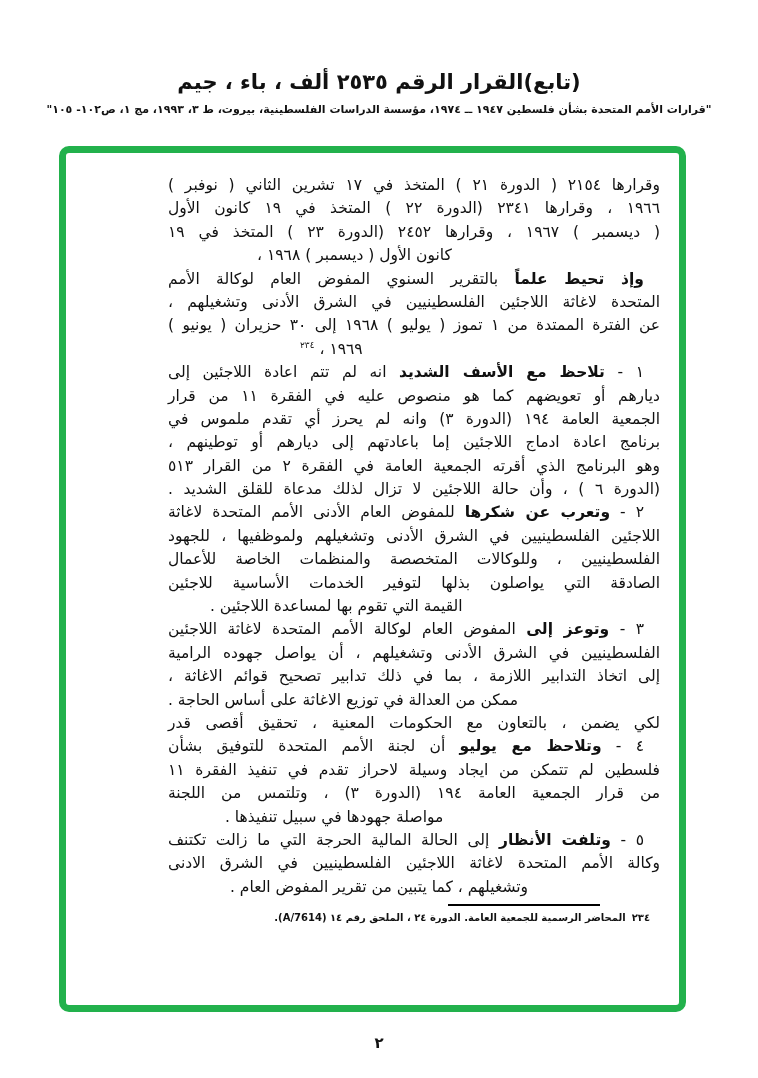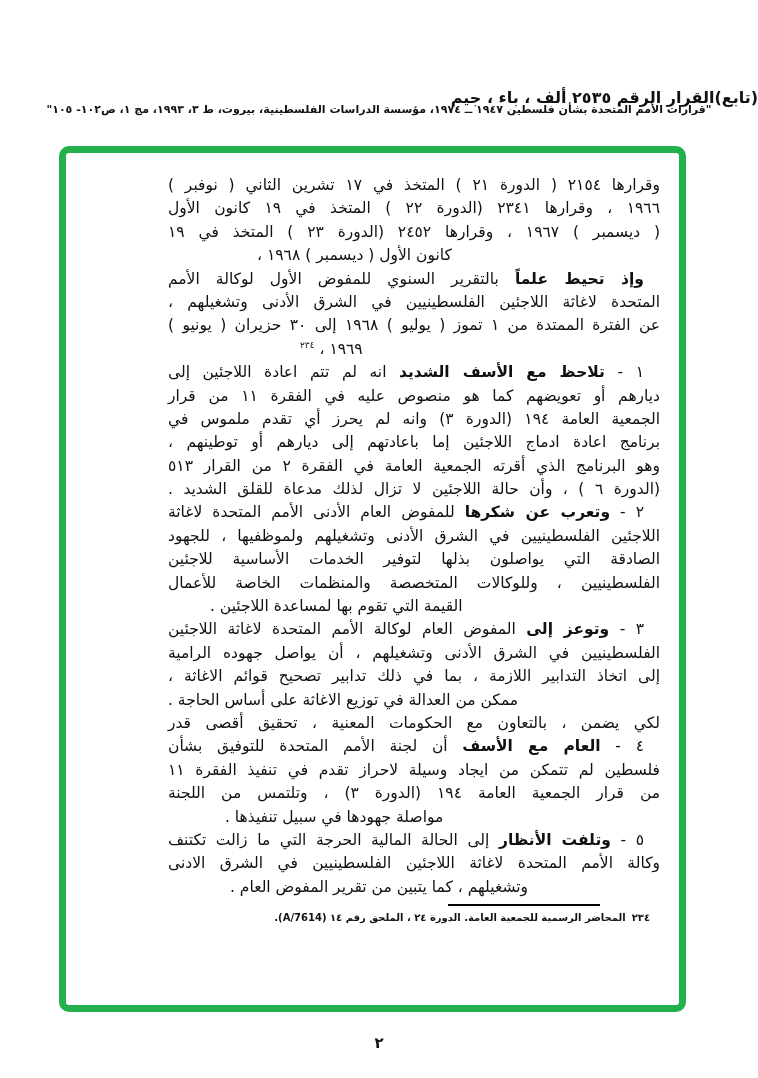--- a/index.html
+++ b/index.html
@@ -5,23 +5,23 @@
   html, body { margin: 0; padding: 0; }
   body {
     width: 758px; height: 1078px;
     background: #ffffff;
     position: relative;
     font-family: "DejaVu Sans", sans-serif;
     color: #111111;
     overflow: hidden;
   }
   .hdr1 {
-    position: absolute; top: 88px; left: 0; right: 0;
-    text-align: right; direction: rtl;
-    font-size: 16px; font-weight: bold; letter-spacing: 0.2px;
+    position: absolute; top: 70px; left: 0; right: 0;
+    text-align: center; direction: rtl;
+    font-size: 21px; font-weight: bold; letter-spacing: 0.2px;
   }
   .hdr2 {
     position: absolute; top: 103px; left: 0; right: 0;
     text-align: center; direction: rtl;
     font-size: 11px; font-weight: bold;
   }
   .frame {
     position: absolute; left: 59px; top: 146px;
     width: 627px; height: 866px;
     box-sizing: border-box;
@@ -73,53 +73,53 @@
   <div class="text-col">
 
     <div>
       <div class="ln">وقرارها ٢١٥٤ ( الدورة ٢١ ) المتخذ في ١٧ تشرين الثاني ( نوفبر )</div>
       <div class="ln">١٩٦٦ ، وقرارها ٢٣٤١ (الدورة ٢٢ ) المتخذ في ١٩ كانون الأول</div>
       <div class="ln">( ديسمبر ) ١٩٦٧ ، وقرارها ٢٤٥٢ (الدورة ٢٣ ) المتخذ في ١٩</div>
       <div class="ln short" style="padding-left:89px">كانون الأول ( ديسمبر ) ١٩٦٨ ،</div>
     </div>
 
     <div>
-      <div class="ln lead"><span class="b">وإذ تحيط علماً</span><span> بالتقرير السنوي للمفوض الأول لوكالة الأمم</span></div>
+      <div class="ln lead"><span class="b">وإذ تحيط علماً</span><span> بالتقرير السنوي المفوض العام لوكالة الأمم</span></div>
       <div class="ln">المتحدة لاغاثة اللاجئين الفلسطينيين في الشرق الأدنى وتشغيلهم ،</div>
       <div class="ln">عن الفترة الممتدة من ١ تموز ( يوليو ) ١٩٦٨ إلى ٣٠ حزيران ( يونيو )</div>
       <div class="ln short" style="padding-left:132px"><span>١٩٦٩ ، </span><sup class="fnref">٢٣٤</sup></div>
     </div>
 
     <div>
       <div class="ln lead"><span>١ - </span><span class="b">تلاحظ مع الأسف الشديد</span><span> انه لم تتم اعادة اللاجئين إلى</span></div>
       <div class="ln">ديارهم أو تعويضهم كما هو منصوص عليه في الفقرة ١١ من قرار</div>
       <div class="ln">الجمعية العامة ١٩٤ (الدورة ٣) وانه لم يحرز أي تقدم ملموس في</div>
       <div class="ln">برنامج اعادة ادماج اللاجئين إما باعادتهم إلى ديارهم أو توطينهم ،</div>
       <div class="ln">وهو البرنامج الذي أقرته الجمعية العامة في الفقرة ٢ من القرار ٥١٣</div>
       <div class="ln">(الدورة ٦ ) ، وأن حالة اللاجئين لا تزال لذلك مدعاة للقلق الشديد .</div>
     </div>
 
     <div>
       <div class="ln lead"><span>٢ - </span><span class="b">وتعرب عن شكرها</span><span> للمفوض العام الأدنى الأمم المتحدة لاغاثة</span></div>
       <div class="ln">اللاجئين الفلسطينيين في الشرق الأدنى وتشغيلهم ولموظفيها ، للجهود</div>
+      <div class="ln">الفلسطينيين ، وللوكالات المتخصصة والمنظمات الخاصة للأعمال</div>
       <div class="ln">الصادقة التي يواصلون بذلها لتوفير الخدمات الأساسية للاجئين</div>
-      <div class="ln">الفلسطينيين ، وللوكالات المتخصصة والمنظمات الخاصة للأعمال</div>
       <div class="ln short" style="padding-left:42px">القيمة التي تقوم بها لمساعدة اللاجئين .</div>
     </div>
 
     <div>
       <div class="ln lead"><span>٣ - </span><span class="b">وتوعز إلى</span><span> المفوض العام لوكالة الأمم المتحدة لاغاثة اللاجئين</span></div>
       <div class="ln">الفلسطينيين في الشرق الأدنى وتشغيلهم ، أن يواصل جهوده الرامية</div>
       <div class="ln">إلى اتخاذ التدابير اللازمة ، بما في ذلك تدابير تصحيح قوائم الاغاثة ،</div>
       <div class="ln short" style="padding-left:0px">ممكن من العدالة في توزيع الاغاثة على أساس الحاجة .</div>
       <div class="ln">لكي يضمن ، بالتعاون مع الحكومات المعنية ، تحقيق أقصى قدر</div>
     </div>
 
     <div>
-      <div class="ln lead"><span>٤ - </span><span class="b">العام مع الأسف</span><span> أن لجنة الأمم المتحدة للتوفيق بشأن</span></div>
+      <div class="ln lead"><span>٤ - </span><span class="b">وتلاحظ مع يوليو</span><span> أن لجنة الأمم المتحدة للتوفيق بشأن</span></div>
       <div class="ln">فلسطين لم تتمكن من ايجاد وسيلة لاحراز تقدم في تنفيذ الفقرة ١١</div>
       <div class="ln">من قرار الجمعية العامة ١٩٤ (الدورة ٣) ، وتلتمس من اللجنة</div>
       <div class="ln short" style="padding-left:57px">مواصلة جهودها في سبيل تنفيذها .</div>
     </div>
 
     <div>
       <div class="ln lead"><span>٥ - </span><span class="b">وتلفت الأنظار</span><span> إلى الحالة المالية الحرجة التي ما زالت تكتنف</span></div>
       <div class="ln">وكالة الأمم المتحدة لاغاثة اللاجئين الفلسطينيين في الشرق الادنى</div>
       <div class="ln short" style="padding-left:62px">وتشغيلهم ، كما يتبين من تقرير المفوض العام .</div>
     </div>

